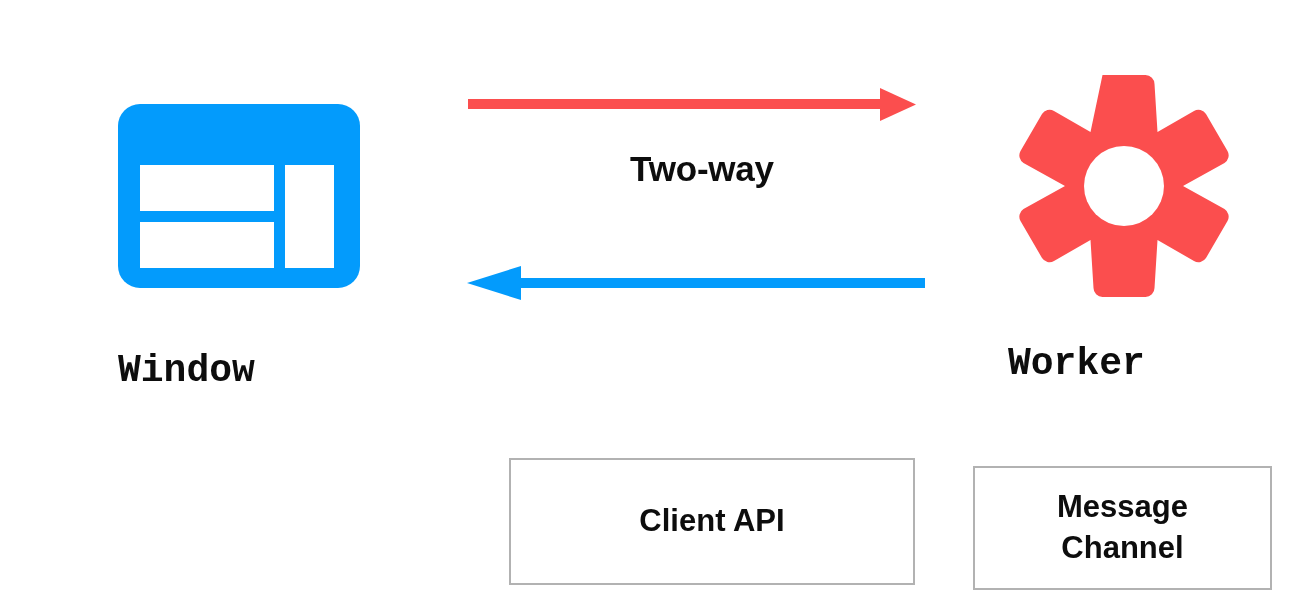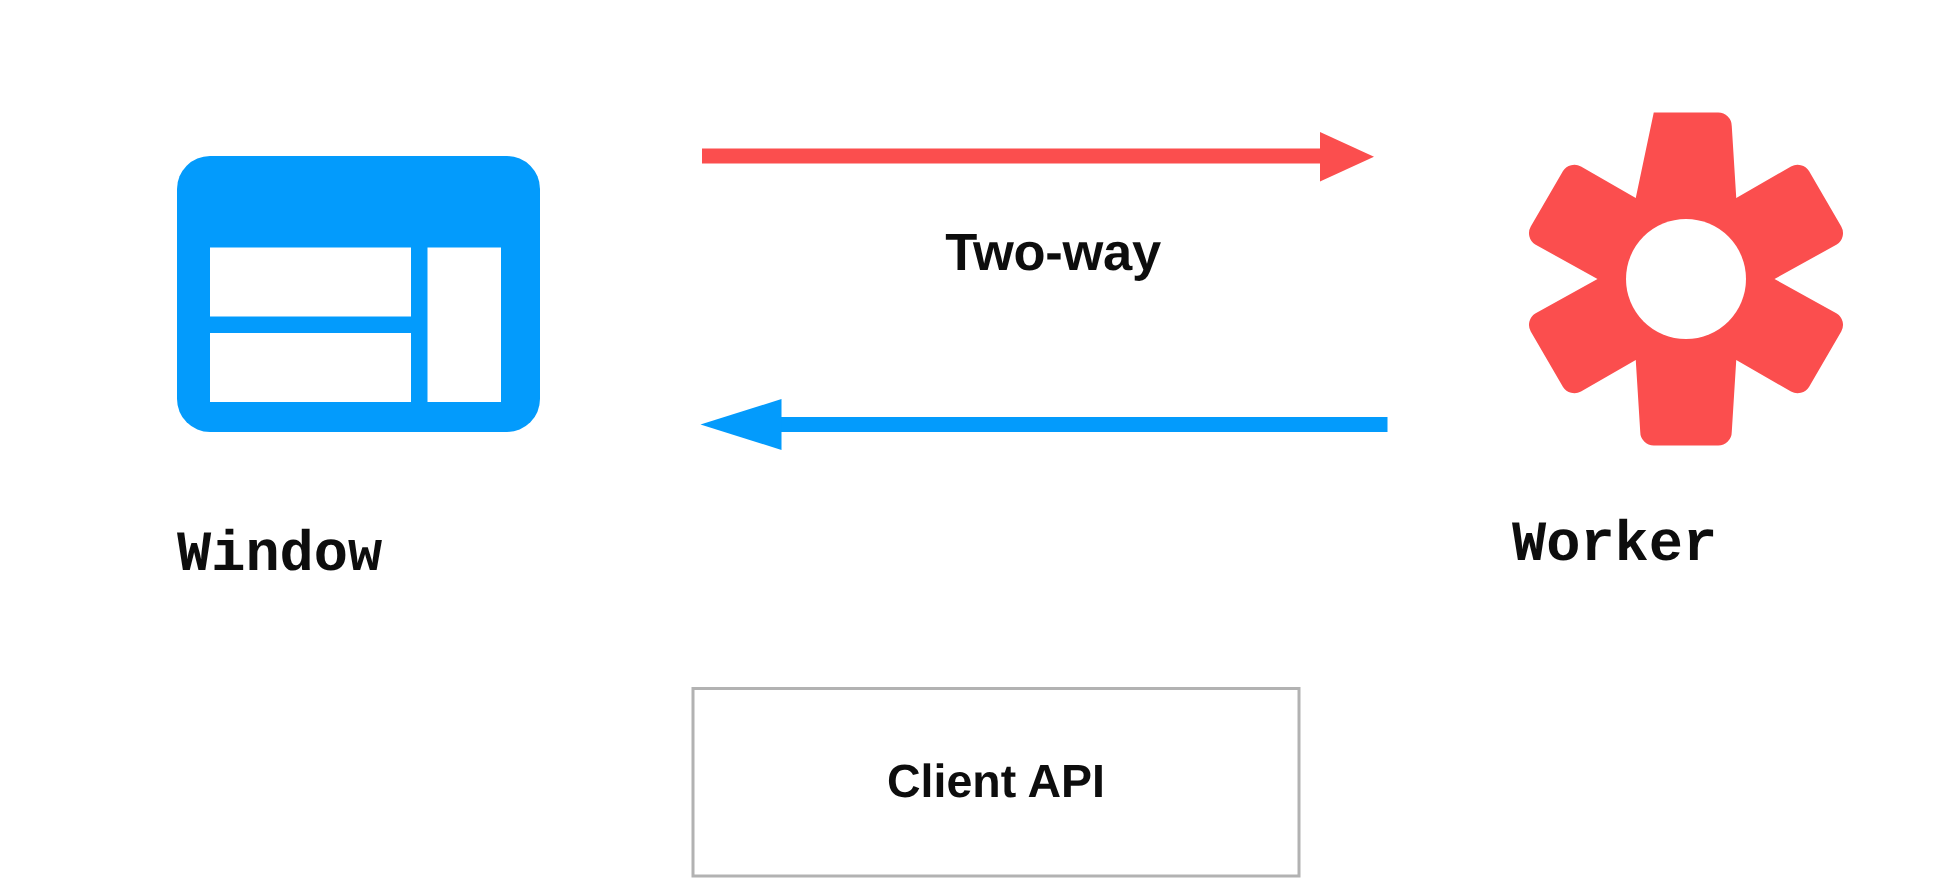--- a/index.html
+++ b/index.html
@@ -100,21 +100,21 @@
     text-align: center;
   }
   .api-box-label {
     font-weight: bold;
     font-size: 31px;
     line-height: 1.32;
     color: #0d0d0d;
     padding: 0 10px;
   }
   .api-box-0 { left: 28px;  top: 411px; width: 404px; height: 131px; }
-  .api-box-1 { left: 461px; top: 414px; width: 406px; height: 127px; }
+  .api-box-1 { left: 509px; top: 414px; width: 406px; height: 127px; }
   .api-box-2 { left: 973px; top: 422px; width: 299px; height: 124px; }
 </style>
 </head>
 <body>
 
 <div class="stage">
 
   <div class="window-icon">
     <div class="window-pane pane-top-left"></div>
     <div class="window-pane pane-bottom-left"></div>
@@ -179,14 +179,20 @@
   <div class="node-label label-window">Window</div>
   <div class="node-label label-worker">Worker</div>
 
 
   <div class="api-box api-box-1">
     <div class="api-box-label">
       <span>Client API</span>
     </div>
   </div>
 
+  <div class="api-box api-box-2">
+    <div class="api-box-label">
+      <span>Message</span><br>
+      <span>Channel</span>
+    </div>
+  </div>
 
 </div>
 
 </body></html>

